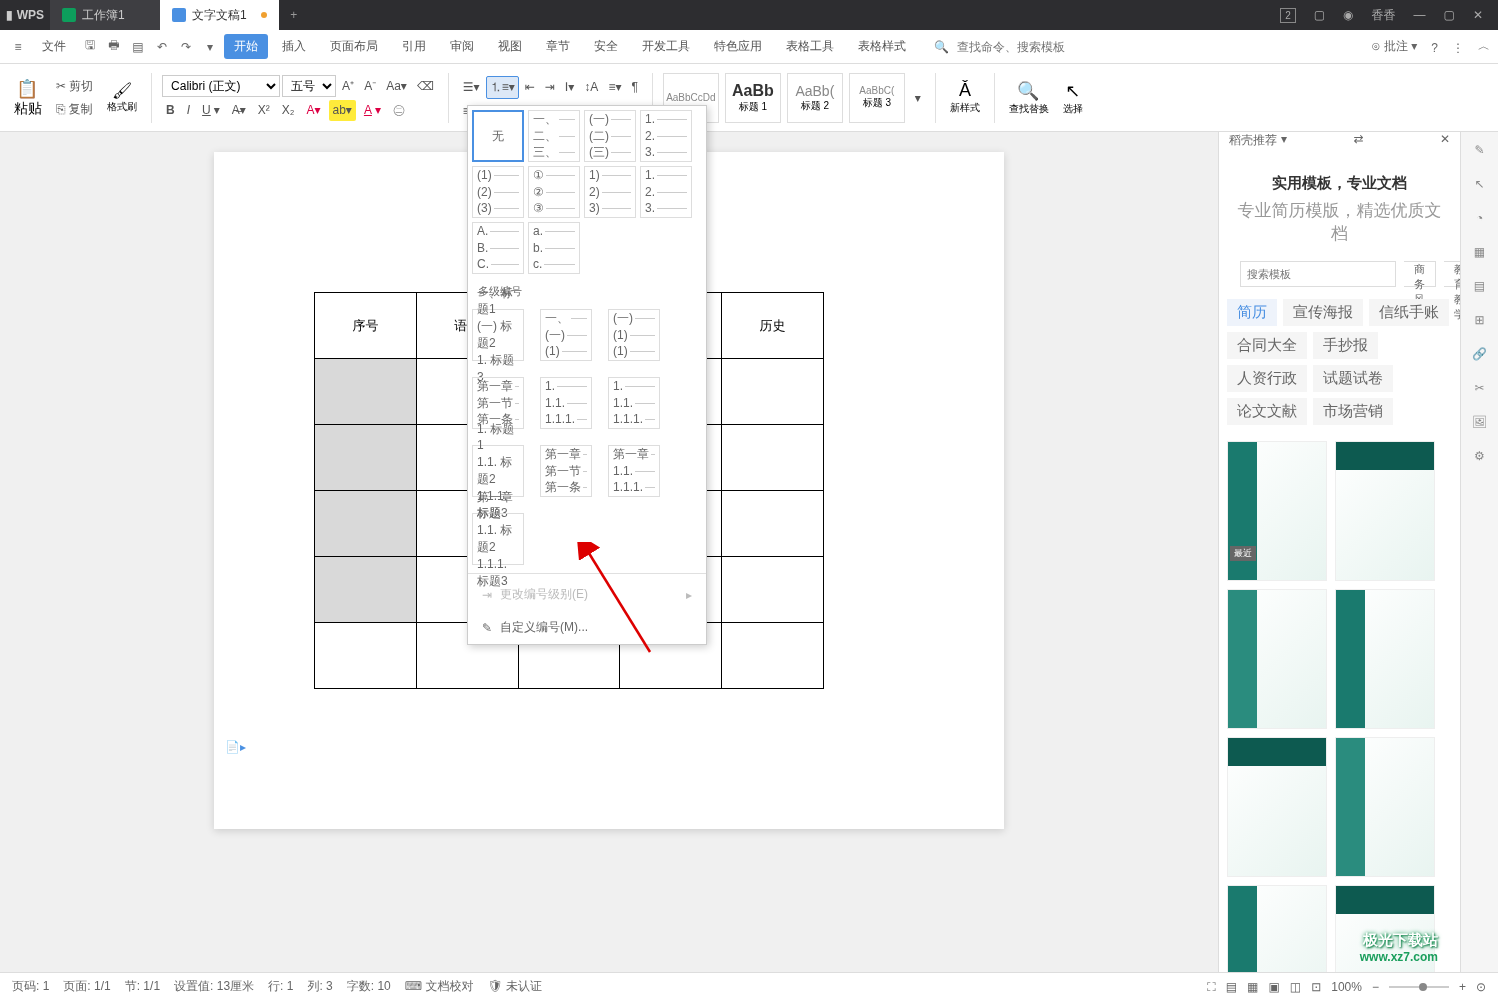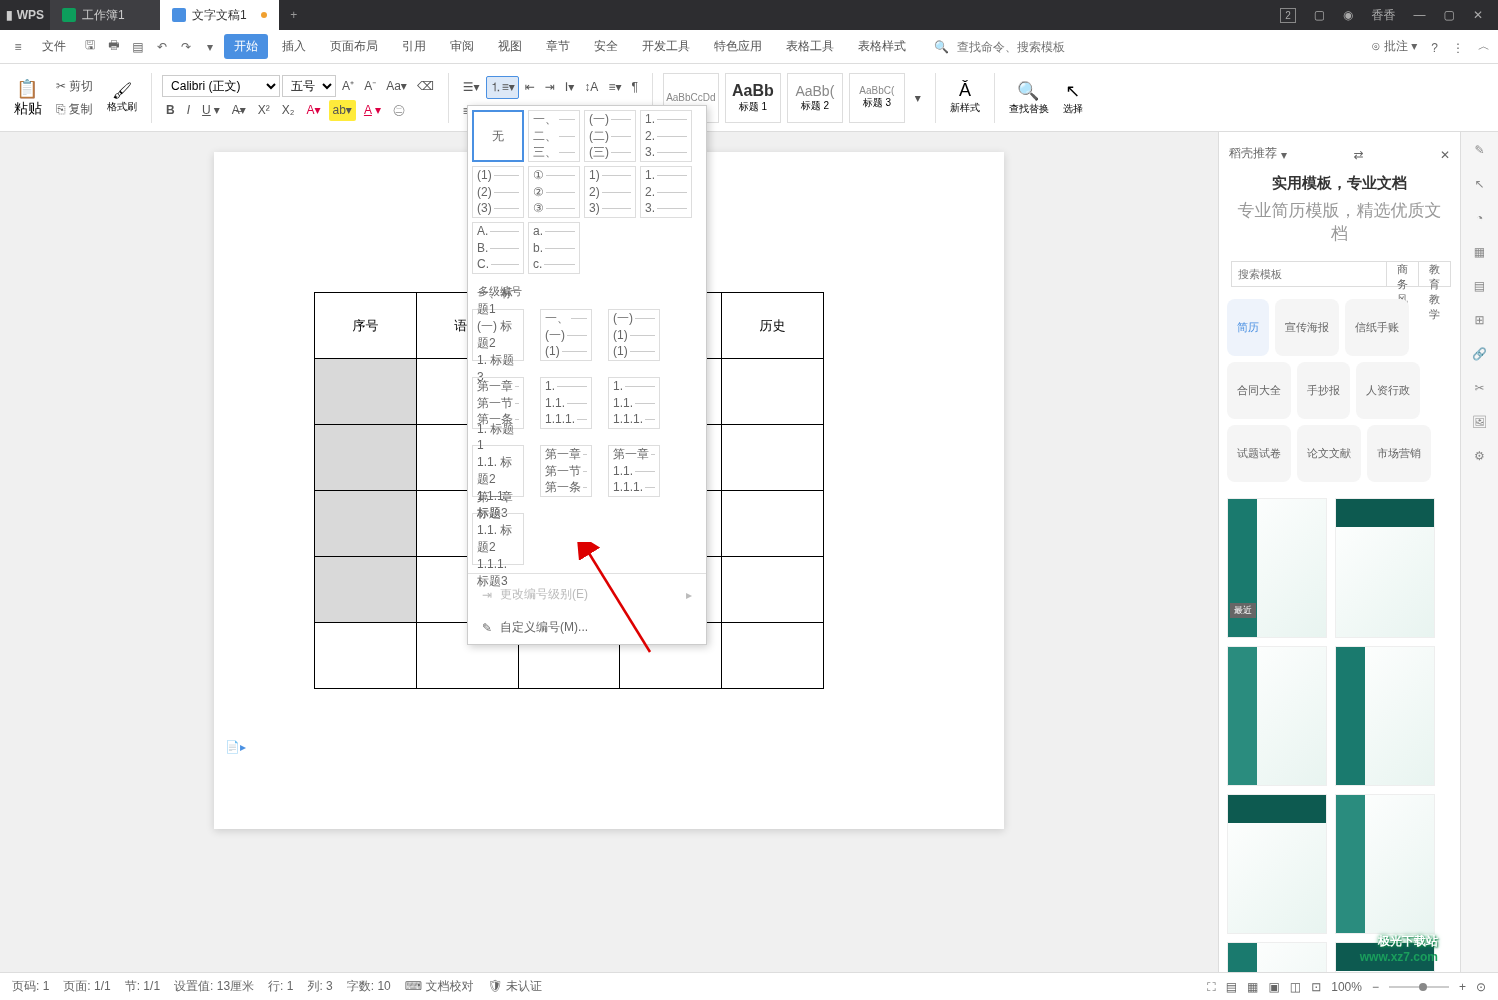--- a/index.html
+++ b/index.html
@@ -41,43 +41,43 @@
 .num-grid{display:flex;flex-wrap:wrap;padding:4px;gap:4px}
 .num-opt{width:52px;height:52px;border:1px solid #ddd;cursor:pointer;display:flex;flex-direction:column;justify-content:center;padding:4px;font-size:9px;color:#666;line-height:1.4}
 .num-opt.sel{border:2px solid #4a90e2}
 .num-opt .nl{display:flex;align-items:center;gap:2px}
 .num-opt .ln{flex:1;height:1px;background:#ccc}
 .popup-sep{height:1px;background:#e0e0e0;margin:4px 0}
 .popup-item{padding:8px 14px;cursor:pointer;display:flex;align-items:center;gap:8px;color:#666}
 .popup-item.disabled{color:#bbb}
 .arrow{position:absolute;left:575px;top:542px;z-index:101;pointer-events:none}
 .sidepanel{position:absolute;right:38px;top:132px;width:242px;bottom:28px;background:#fff;border-left:1px solid #ddd}
-.sp-head{height:30px;display:flex;align-items:flex-end;padding:0 10px;color:#666;font-size:11px}
+.sp-head{height:30px;display:flex;align-items:flex-start;padding:0 10px;color:#666;font-size:11px}
 .sp-close{margin-left:auto;cursor:pointer}
 .sp-banner{padding:12px;text-align:center}
 .sp-banner h3{font-size:15px;color:#333;margin-bottom:6px}
 .sp-banner p{font-size:17px;color:#999}
-.sp-search{display:flex;margin:4px 12px;gap:0}
+.sp-search{display:flex;margin:4px 21px;gap:8px}
 .sp-input{flex:1;border:1px solid #ddd;height:26px;padding:0 6px;font-size:11px}
 .sp-sbtn{border:1px solid #ddd;border-left:none;height:26px;padding:0 10px;background:#fff;font-size:11px;color:#666;cursor:pointer}
 .sp-tags{display:flex;flex-wrap:wrap;gap:6px;padding:8px}
-.sp-tag{background:#f5f5f5;padding:21px 10px;border-radius:8px;font-size:11px;color:#666;cursor:pointer}
+.sp-tag{background:#f5f5f5;padding:4px 10px;border-radius:0;font-size:15px;color:#666;cursor:pointer}
 .sp-tag.active{background:#eef3fb;color:#4a90e2}
 .sp-templates{display:flex;flex-wrap:wrap;gap:8px;padding:8px;overflow-y:auto;height:560px}
 .tmpl{width:100px;height:140px;background:linear-gradient(135deg,#fff 0%,#e8f4f0 100%);border:1px solid #eee;position:relative;overflow:hidden}
 .tmpl::before{content:"";position:absolute;left:0;top:0;width:30%;height:100%;background:#1a7a6e}
 .tmpl.t2::before{background:#0d5a50;width:100%;height:20%}
 .tmpl.t3::before{background:#2a8c7e}
 .tmpl .badge{position:absolute;left:2px;bottom:19px;background:#666;color:#fff;font-size:9px;padding:1px 4px}
 .toolstrip{position:absolute;right:0;top:132px;width:38px;bottom:28px;background:#f5f5f5;border-left:1px solid #ddd;display:flex;flex-direction:column;align-items:center;padding-top:8px;gap:14px}
 .ts-icon{width:20px;height:20px;color:#888;cursor:pointer;display:flex;align-items:center;justify-content:center}
 .statusbar{position:absolute;bottom:0;left:0;right:0;height:28px;background:#fff;border-top:1px solid #ddd;display:flex;align-items:center;padding:0 12px;gap:14px;color:#666;font-size:11px}
 .sb-right{margin-left:auto;display:flex;align-items:center;gap:10px}
 .watermark{position:absolute;right:60px;bottom:36px;z-index:200;text-align:right;pointer-events:none}
-.watermark .l1{font-size:12px;font-weight:bold;color:#fff;text-shadow:0 0 4px #1a9e5c,1px 1px 2px #0a6e3c}
+.watermark .l1{font-size:15px;font-weight:bold;color:#fff;text-shadow:0 0 4px #1a9e5c,1px 1px 2px #0a6e3c}
 .watermark .l2{font-size:12px;color:#1a9e5c;font-weight:bold}
 .active-num-btn{background:#dce8f7;border:1px solid #4a90e2;padding:2px 3px;border-radius:2px}
 </style>
 </head>
 <body>
 
 <div class="titlebar">
   <div class="wps-logo">
     <span>▮</span>
     <span>WPS</span>

